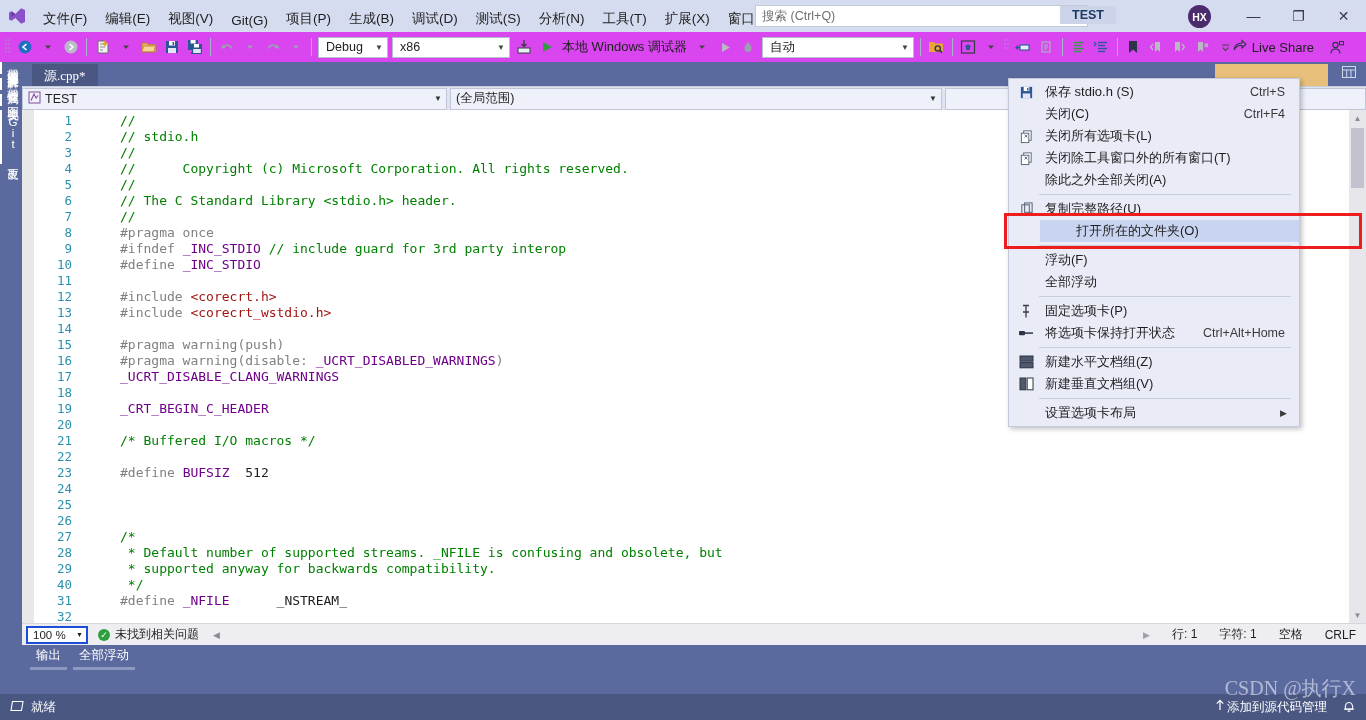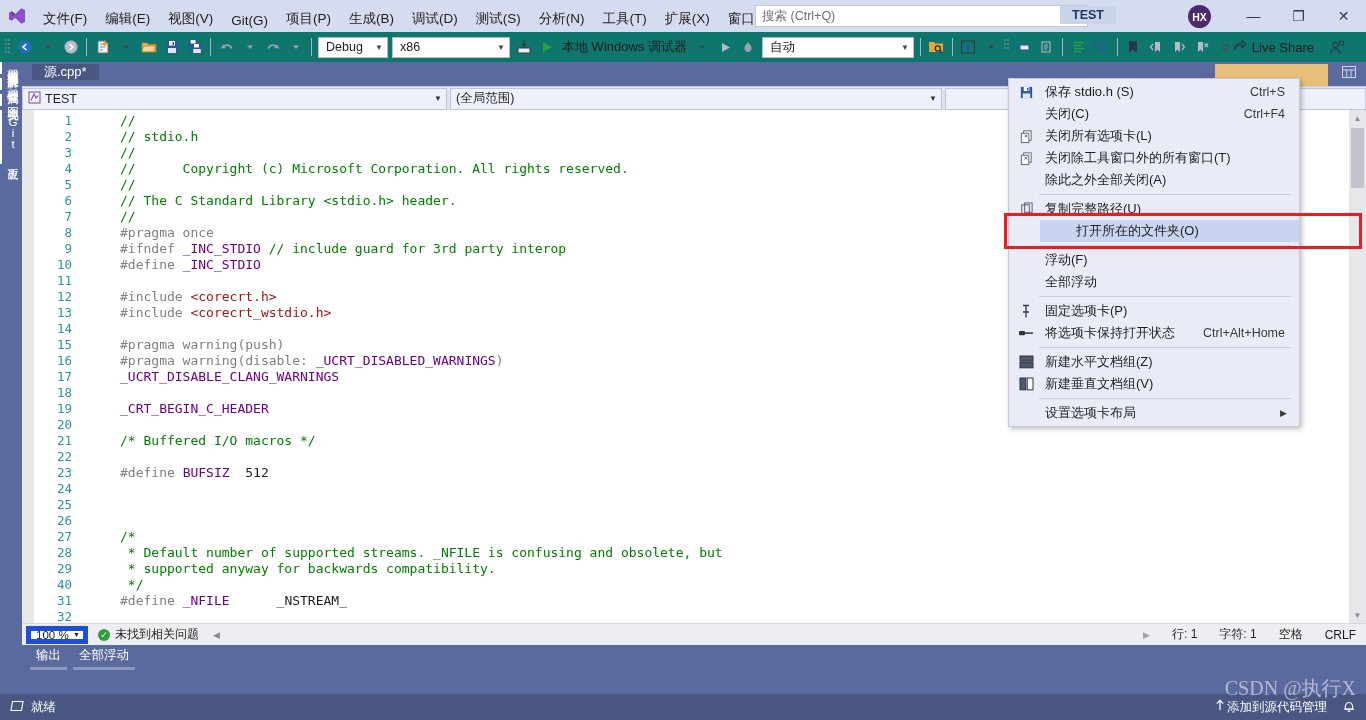--- a/index.html
+++ b/index.html
@@ -42,21 +42,21 @@
   }
   .wincontrols { position: absolute; right: 0; top: 0; display: flex; height: 32px; }
   .wbtn {
     width: 45px; height: 32px; display: flex; align-items: center; justify-content: center;
     color: #3a3a46; font-size: 14px;
   }
 
   
   .toolbar {
     position: absolute; left: 0; top: 32px; width: 1366px; height: 30px;
-    background: #0f766e; display: flex; align-items: center; padding-left: 4px;
+    background: #d946ef; display: flex; align-items: center; padding-left: 4px;
   }
   .tb-grip { width: 9px; height: 18px; opacity: .55; }
   .tb-btn {
     height: 24px; min-width: 23px; display: flex; align-items: center;
     justify-content: center; padding: 0 2px; cursor: default;
   }
   .tb-sep { width: 1px; height: 18px; background: #a9b2cc; margin: 0 4px; }
   .tb-drop {
     height: 21px; background: #ffffff; border: 1px solid #b6bccd;
     display: flex; align-items: center; padding: 0 4px 0 7px;
@@ -85,23 +85,23 @@
   }
   .ltab.active { border-left: 2px solid #ffffff; }
 
   
   .editor-host {
     position: absolute; left: 22px; top: 62px; width: 1344px; height: 583px;
     background: #5b6a9e;
   }
   .tabstrip { position: relative; height: 24px; }
   .doctab {
-    position: absolute; left: 10px; top: 2px; height: 16px;
+    position: absolute; left: 10px; top: 2px; height: 24px;
     background: #4a5782; color: #ffffff; font-size: 13px;
-    display: flex; align-items: center; padding: 0 12px;
+    display: flex; align-items: center; padding: 0 12px; font-family: Liberation Serif, serif;
   }
   .doctab-hidden {
     position: absolute; left: 1193px; top: 2px; width: 113px; height: 22px;
     background: #e8bf7a;
   }
   .tabstrip-icon {
     position: absolute; right: 10px; top: 4px; color: #cfd6ea; font-size: 12px;
   }
 
   .navbar {
@@ -151,21 +151,21 @@
     justify-content: center; color: #868999; font-size: 8px;
   }
   .vthumb { position: absolute; left: 2px; top: 18px; width: 13px; height: 60px; background: #c2c3ce; }
   .hscroll-row {
     position: absolute; left: 0; top: 561px; width: 1344px; height: 22px;
     background: #eeeef2; display: flex; align-items: center;
     border-top: 1px solid #d6d6dd;
   }
   .zoomsel {
     width: 62px; height: 18px; margin-left: 4px; background: #ffffff;
-    border: 5px solid #1d4ed8; display: flex; align-items: center;
+    border: 2px solid #1d4ed8; display: flex; align-items: center;
     font-size: 11.5px; color: #1e1e1e; padding: 0 3px 0 5px;
   }
   .zoomsel .caret { margin-left: auto; font-size: 7px; }
   .issuestat { display: flex; align-items: center; gap: 5px; margin-left: 10px; font-size: 12px; color: #1e1e1e; }
   .ok-dot { width: 12px; height: 12px; border-radius: 50%; background: #2e9e3e; color:#fff; font-size: 9px;
             display:flex; align-items:center; justify-content:center; }
   .hs-arrow { margin-left: 14px; color: #8a8a94; font-size: 9px; }
   .edit-right-stats {
     margin-left: auto; display: flex; align-items: center; gap: 22px;
     font-size: 12px; color: #1e1e1e; padding-right: 10px;

